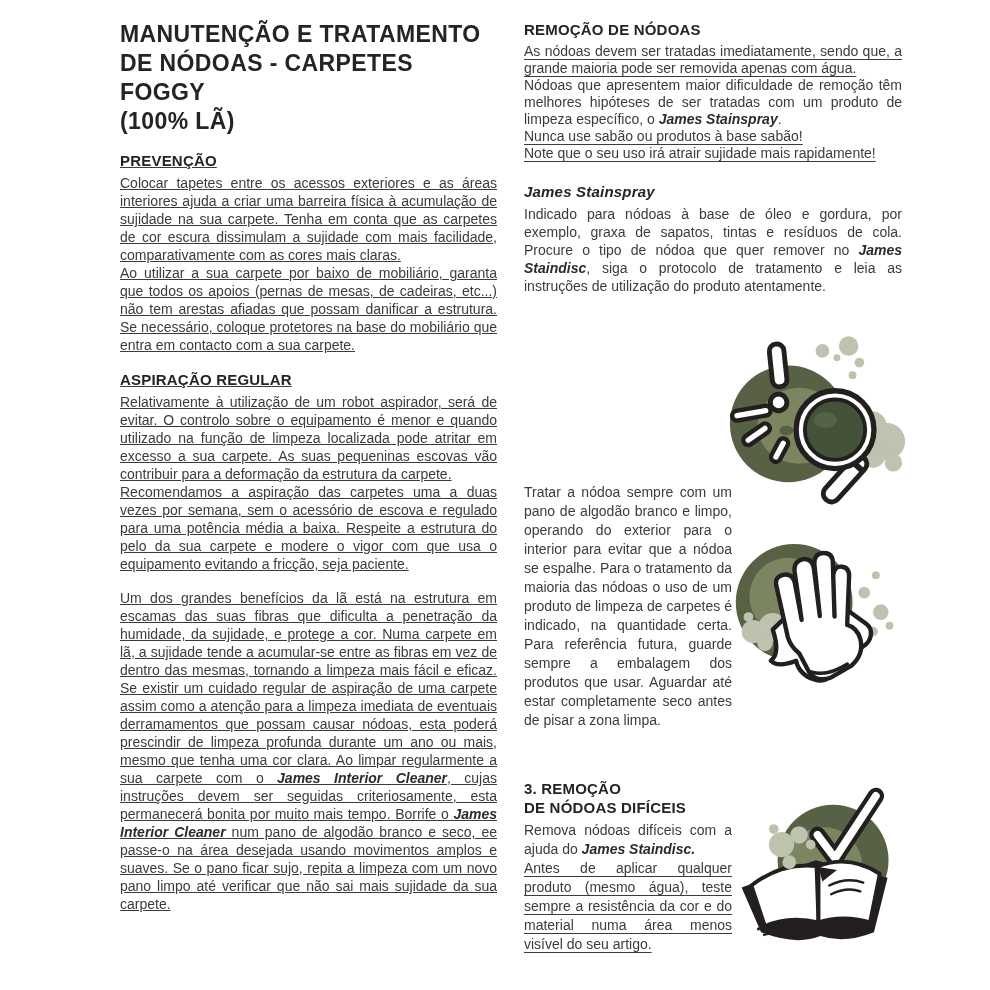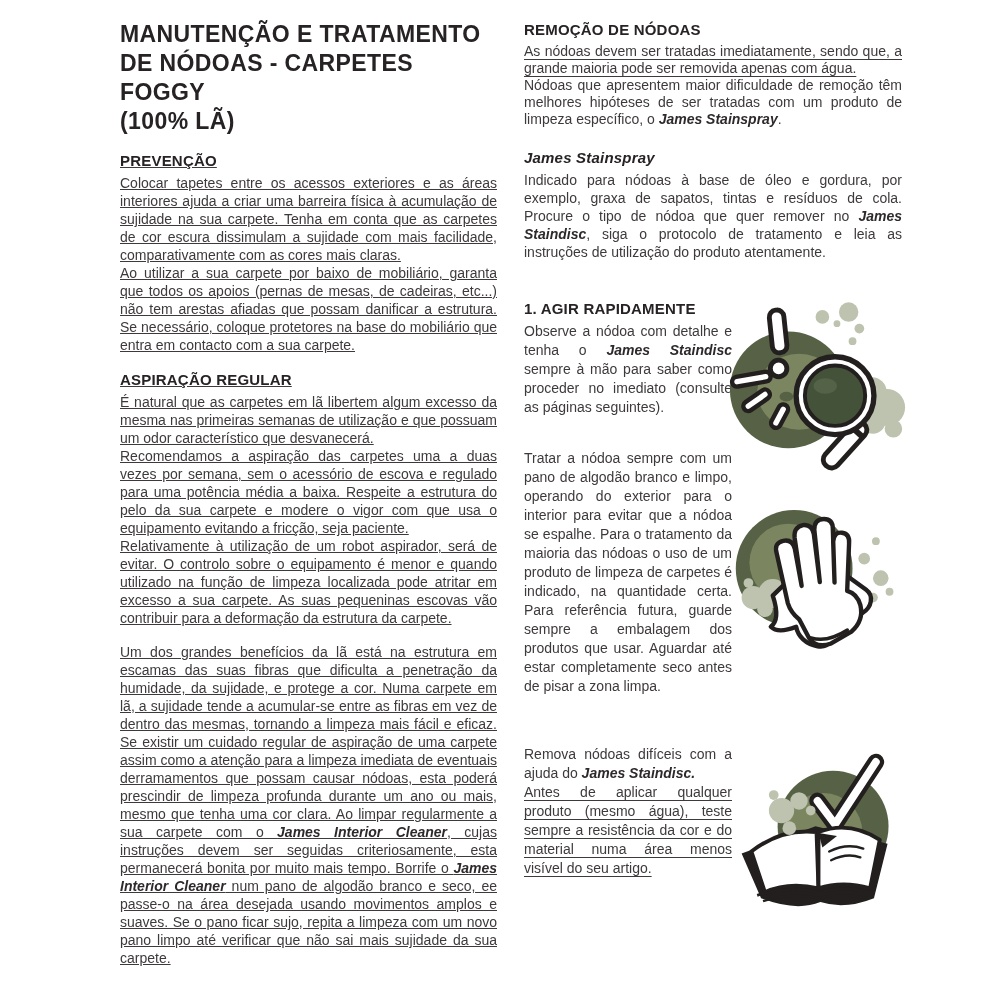--- a/index.html
+++ b/index.html
@@ -62,57 +62,52 @@
       <h2>PREVENÇÃO</h2>
       <div class="body">
           <p><span>Colocar tapetes entre os acessos exteriores e as áreas interiores ajuda a criar uma barreira física à acumulação de sujidade na sua carpete. Tenha em conta que as carpetes de cor escura dissimulam a sujidade com mais facilidade, comparativamente com as cores mais claras.</span></p>
           <p><span>Ao utilizar a sua carpete por baixo de mobiliário, garanta que todos os apoios (pernas de mesas, de cadeiras, etc...) não tem arestas afiadas que possam danificar a estrutura. Se necessário, coloque protetores na base do mobiliário que entra em contacto com a sua carpete.</span></p>
         </div>
     </section>
 
     <section class="sec">
       <h2>ASPIRAÇÃO REGULAR</h2>
       <div class="body">
-          <p><span>É natural que as carpetes em lã libertem algum excesso da mesma nas primeiras semanas de utilização e que possuam um odor característico que desvanecerá.</span></p>
+          <p><span>Relativamente à utilização de um robot aspirador, será de evitar. O controlo sobre o equipamento é menor e quando utilizado na função de limpeza localizada pode atritar em excesso a sua carpete. As suas pequeninas escovas vão contribuir para a deformação da estrutura da carpete.</span></p>
           <p><span>Recomendamos a aspiração das carpetes uma a duas vezes por semana, sem o acessório de escova e regulado para uma potência média a baixa. Respeite a estrutura do pelo da sua carpete e modere o vigor com que usa o equipamento evitando a fricção, seja paciente.</span></p>
-          <p><span>Relativamente à utilização de um robot aspirador, será de evitar. O controlo sobre o equipamento é menor e quando utilizado na função de limpeza localizada pode atritar em excesso a sua carpete. As suas pequeninas escovas vão contribuir para a deformação da estrutura da carpete.</span></p>
         </div>
     </section>
 
     <section class="sec">
       <div class="body">
           <p><span>Um dos grandes benefícios da lã está na estrutura em escamas das suas fibras que dificulta a penetração da humidade, da sujidade, e protege a cor. Numa carpete em lã, a sujidade tende a acumular-se entre as fibras em vez de dentro das mesmas, tornando a limpeza mais fácil e eficaz. Se existir um cuidado regular de aspiração de uma carpete assim como a atenção para a limpeza imediata de eventuais derramamentos que possam causar nódoas, esta poderá prescindir de limpeza profunda durante um ano ou mais, mesmo que tenha uma cor clara. Ao limpar regularmente a sua carpete com o </span><span class="run-brand">James Interior Cleaner</span><span>, cujas instruções devem ser seguidas criteriosamente, esta permanecerá bonita por muito mais tempo. Borrife o </span><span class="run-brand">James Interior Cleaner</span><span> num pano de algodão branco e seco, ee passe-o na área desejada usando movimentos amplos e suaves. Se o pano ficar sujo, repita a limpeza com um novo pano limpo até verificar que não sai mais sujidade da sua carpete.</span></p>
         </div>
     </section>
   </div>
 
   <div class="col right">
 
     <section class="sec-removal">
       <h2>REMOÇÃO DE NÓDOAS</h2>
       <div class="body">
           <p><span class="run-underline">As nódoas devem ser tratadas imediatamente, sendo que, a grande maioria pode ser removida apenas com água.</span></p>
           <p><span>Nódoas que apresentem maior dificuldade de remoção têm melhores hipóteses de ser tratadas com um produto de limpeza específico, o </span><span class="run-brand">James Stainspray</span><span>.</span></p>
+          <p><span class="run-underline">Nunca use sabão ou produtos à base sabão!</span></p>
+          <p><span class="run-underline">Note que o seu uso irá atrair sujidade mais rapidamente!</span></p>
         </div>
     </section>
 
     <section class="sec-stainspray">
       <h2>James Stainspray</h2>
       <div class="body">
           <p><span>Indicado para nódoas à base de óleo e gordura, por exemplo, graxa de sapatos, tintas e resíduos de cola. Procure o tipo de nódoa que quer remover no </span><span class="run-brand">James Staindisc</span><span>, siga o protocolo de tratamento e leia as instruções de utilização do produto atentamente.</span></p>
         </div>
     </section>
 
     <section class="step step-1">
-      <div class="step-text">
-        <h2 class="step-heading">1. AGIR RAPIDAMENTE</h2>
-        <div class="body">
-            <p><span>Observe a nódoa com detalhe e tenha o </span><span class="run-brand">James Staindisc</span><span> sempre à mão para saber como proceder no imediato (consulte as páginas seguintes).</span></p>
-          </div>
-      </div>
       <div class="step-illustration">
         <svg viewBox="0 0 185 170">
           <g fill="#bdc3ae">
             <circle cx="97" cy="15" r="7"></circle>
               <circle cx="112" cy="22" r="3.5"></circle>
             <circle cx="124" cy="10" r="10"></circle>
               <circle cx="135" cy="27" r="5"></circle>
             <circle cx="128" cy="40" r="4"></circle>
             <circle cx="148" cy="92" r="15"></circle>
               <circle cx="163" cy="108" r="19"></circle>
@@ -174,20 +169,22 @@
           <g transform="rotate(-6 95 90)">
             <path d="M60,102 L54,50 Q52,39 62,38 Q71,37 73,47 L76,86 L74,36 Q74,25 84,24 Q93,24 94,34 L95,84 L95,30 Q96,19 106,20 Q115,21 114,31 L110,86 L113,44 Q115,34 123,36 Q131,38 129,48 L122,96 Q132,100 134,112 Q136,128 122,138 L100,148 Q84,152 78,140 L70,120 Q62,112 60,102 Z" fill="#ffffff" stroke="#221f1e" stroke-width="4.5" stroke-linejoin="round" stroke-linecap="round"></path>
             <path d="M80,140 Q96,147 118,136" fill="none" stroke="#221f1e" stroke-width="3.5" stroke-linecap="round"></path>
           </g>
         </svg>
       </div>
     </section>
 
     <section class="step step-3">
       <div class="step-text">
+        <h2 class="step-heading">3. REMOÇÃO
+DE NÓDOAS DIFÍCEIS</h2>
         <div class="body">
             <p><span>Remova nódoas difíceis com a ajuda do </span><span class="run-brand">James Staindisc.</span></p>
             <p><span class="run-underline">Antes de aplicar qualquer produto (mesmo água), teste sempre a resistência da cor e do material numa área menos visível do seu artigo.</span></p>
           </div>
       </div>
       <div class="step-illustration">
         <svg viewBox="0 0 185 170">
           <circle cx="108" cy="78" r="57" fill="#566145"></circle>
           <circle cx="98" cy="84" r="40" fill="#7b8660"></circle>
           <ellipse cx="104" cy="98" rx="6" ry="4" fill="#566145"></ellipse>

